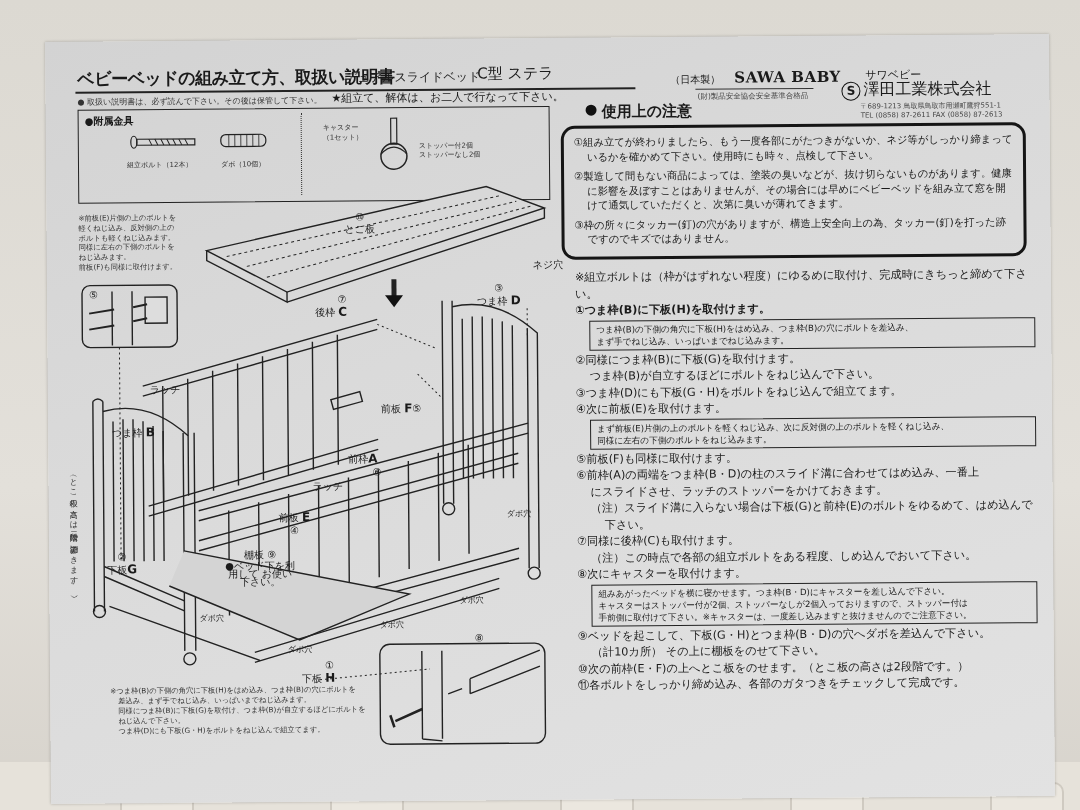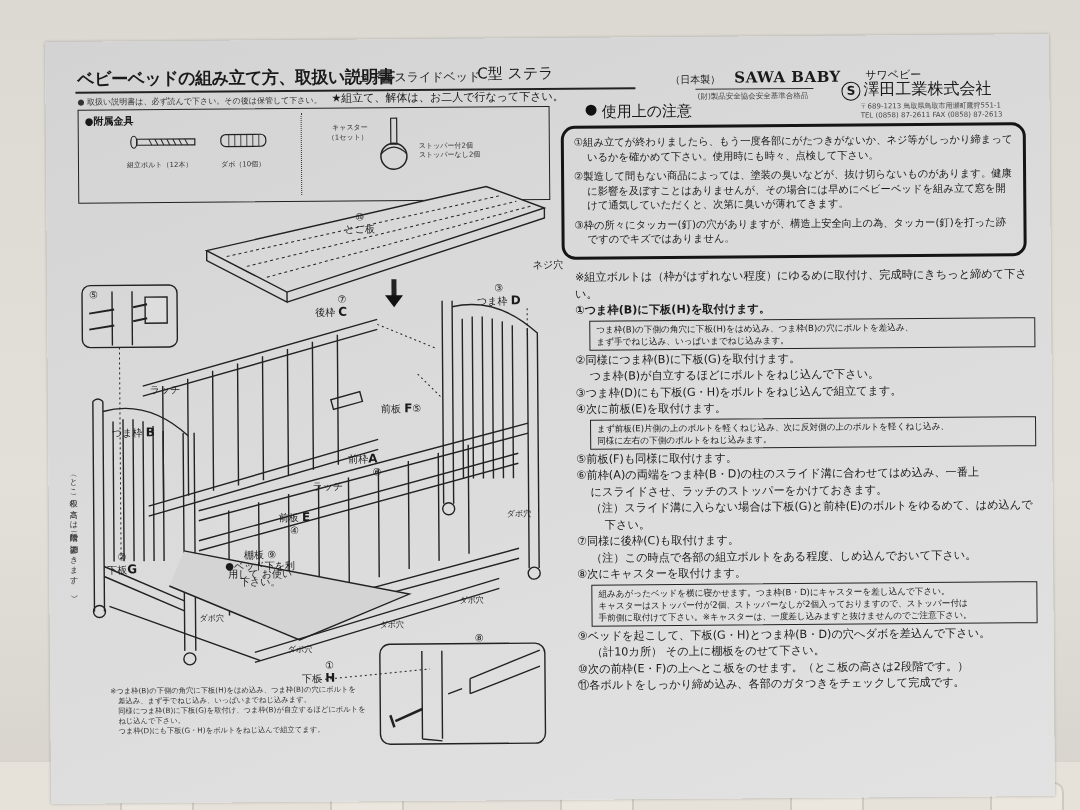--- a/index.html
+++ b/index.html
@@ -16,21 +16,21 @@
   .note-top{left:32px;top:55px;font-size:8px;color:#333;}
   .note-top-bold{left:286px;top:51px;font-size:11px;}
   .made{left:625px;top:36px;font-size:10px;}
   .brand{left:652px;top:32px;font-size:15px;font-weight:bold;font-family:"DejaVu Serif",serif;letter-spacing:.5px;margin-left:37px;}
   .brand-rule{left:650px;top:52px;width:118px;height:1px;background:#333;}
   .cert{left:652px;top:55px;font-size:7.5px;color:#444;}
   .co-kana{left:820px;top:32px;font-size:11px;}
   .co-name{left:796px;top:44px;font-size:16px;}
   .co-logo{display:inline-block;width:17px;height:17px;border:1.8px solid #111;border-radius:50%;text-align:center;line-height:17px;font-size:12px;font-weight:bold;margin-right:3px;}
   .co-addr{left:815px;top:67px;font-size:7px;color:#444;line-height:9px;}
-  .sec-title{left:540px;top:65px;font-size:15px;font-weight:normal;}
+  .sec-title{left:540px;top:65px;font-size:15px;font-weight:bold;}
   .dot{display:inline-block;width:11px;height:11px;border-radius:50%;background:#111;margin-right:5px;vertical-align:1px;}
   .caution-box{left:515px;top:88px;width:465px;height:134px;border:3px solid #151515;border-radius:14px;padding:6px 10px;box-sizing:border-box;font-size:10.3px;line-height:14.5px;}
   .caution-box p{margin:0 0 5px 0;text-indent:-13px;padding-left:13px;}
   .steps{left:528px;top:232px;width:460px;font-size:11.2px;line-height:16.5px;}
   .steps p{margin:0;}
   .steps .ind{padding-left:14px;}
   .steps .ind2{padding-left:28px;}
   .steps b{font-weight:bold;}
   .subbox{border:1.3px solid #222;font-size:8.6px;line-height:12px;padding:2px 6px;margin:1px 0 2px 14px;}
   .parts-box{left:32px;top:68px;width:470px;height:92px;border:1.5px solid #222;}
@@ -83,32 +83,40 @@
       <rect x="8" y="5" width="58" height="6" fill="none" stroke="#222" stroke-width="1.2"></rect>
       <path d="M20 5 l3 6 M26 5 l3 6 M32 5 l3 6 M38 5 l3 6 M44 5 l3 6 M50 5 l3 6 M56 5 l3 6" stroke="#222" stroke-width="1"></path>
     </svg>
     <div class="abs cap" style="left:48px;top:50px">組立ボルト（12本）</div>
     <svg class="abs" style="left:140px;top:22px" width="50" height="18">
       <rect x="2" y="3" width="45" height="12" rx="5" fill="none" stroke="#222" stroke-width="1.2"></rect>
       <path d="M10 3 v12 M16 3 v12 M22 3 v12 M28 3 v12 M34 3 v12 M40 3 v12" stroke="#222" stroke-width=".8"></path>
     </svg>
     <div class="abs cap" style="left:142px;top:50px">ダボ（10個）</div>
     <div class="abs parts-sep"></div>
-    <div class="abs cap" style="left:244px;top:14px;width:45px;text-align:right">キャスター（1セット）</div>
+    <div class="abs cap" style="left:244px;top:14px;width:45px;text-align:left">キャスター（1セット）</div>
     <svg class="abs" style="left:296px;top:8px" width="40" height="60">
       <rect x="16" y="2" width="6" height="26" fill="none" stroke="#222" stroke-width="1.2"></rect>
       <circle cx="19" cy="40" r="13" fill="none" stroke="#222" stroke-width="1.5"></circle>
       <path d="M6 38 q13 -14 26 0" fill="none" stroke="#222" stroke-width="1.2"></path>
     </svg>
     <div class="abs cap" style="left:340px;top:34px;line-height:9px">
       <div>ストッパー付2個</div>
       <div>ストッパーなし2個</div>
     </div>
   </div>
 
+  <div class="abs side-note">
+    <div>※前板(E)片側の上のボルトを</div>
+    <div>軽くねじ込み、反対側の上の</div>
+    <div>ボルトも軽くねじ込みます。</div>
+    <div>同様に左右の下側のボルトを</div>
+    <div>ねじ込みます。</div>
+    <div>前板(F)も同様に取付けます。</div>
+  </div>
   <div class="abs vert-note">（とこ板の高さは二段階に調節できます。）</div>
   <div class="abs bottom-note">
     <div>※つま枠(B)の下側の角穴に下板(H)をはめ込み、つま枠(B)の穴にボルトを</div>
     <div style="padding-left:8px">差込み、まず手でねじ込み、いっぱいまでねじ込みます。</div>
     <div style="padding-left:8px">同様につま枠(B)に下板(G)を取付け、つま枠(B)が自立するほどにボルトを</div>
     <div style="padding-left:8px">ねじ込んで下さい。</div>
     <div style="padding-left:8px">つま枠(D)にも下板(G・H)をボルトをねじ込んで組立てます。</div>
   </div>
 
   <svg class="diag" width="520" height="720" fill="none" stroke="#222" stroke-width="1.4">

